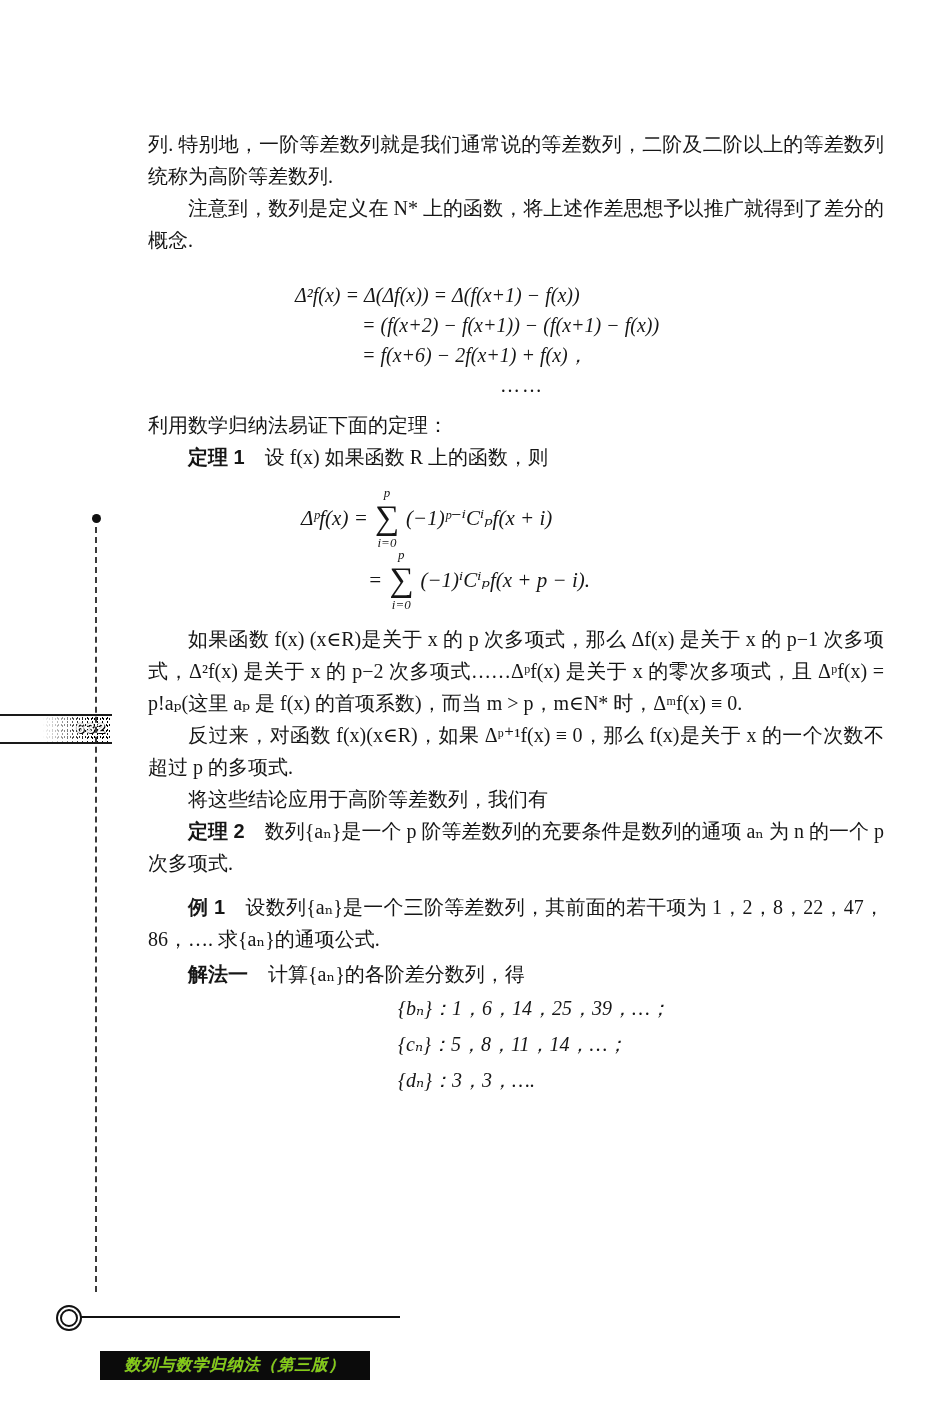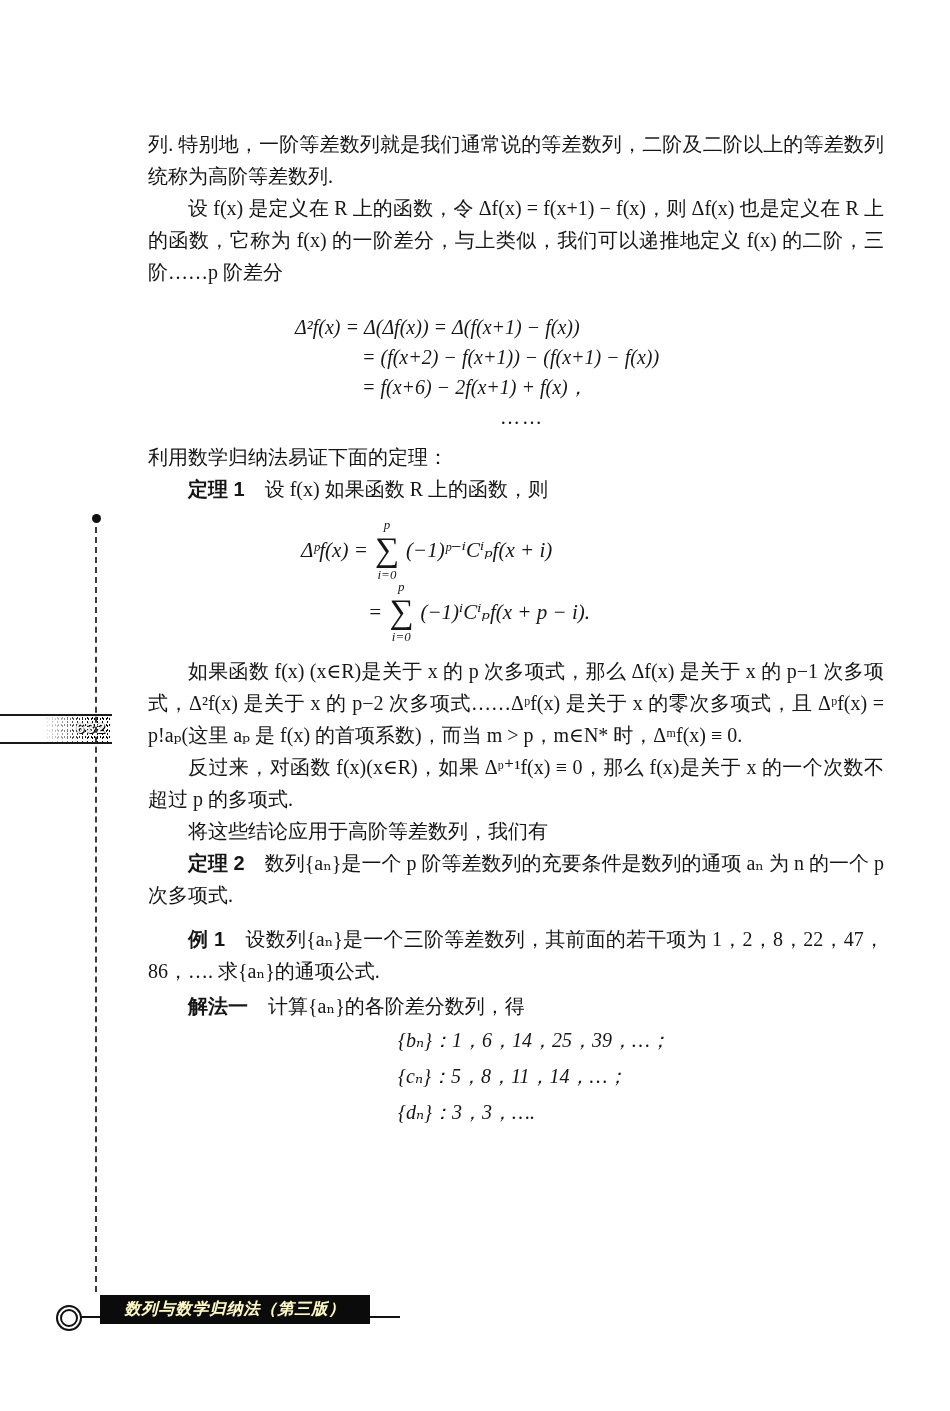--- a/index.html
+++ b/index.html
@@ -53,32 +53,32 @@
     letter-spacing:2px;text-shadow:0 0 1px #000,1px 1px 0 #000;padding-left:36px;
   }
   
   .footer-ring{
     position:absolute;left:56px;top:1305px;width:22px;height:22px;
     border:2px solid #111;border-radius:50%;background:#fff;
     box-shadow:inset 0 0 0 2px #fff,inset 0 0 0 4px #111;
   }
   .footer-line{position:absolute;left:80px;top:1316px;width:320px;height:2px;background:#111;}
   .footer-band{
-    position:absolute;left:100px;top:1295px;width:270px;height:29px;
-    background:#0b0b0b;color:#fef9c3;display:flex;align-items:center;justify-content:center;
+    position:absolute;left:100px;top:1351px;width:270px;height:29px;
+    background:#0b0b0b;color:#84cc16;display:flex;align-items:center;justify-content:center;
     font:italic bold 16px "Liberation Sans","DejaVu Sans",sans-serif;letter-spacing:1px;
     text-shadow:0 0 1px #555;
   }
 </style>
 </head>
 <body>
 
 <div class="text-col">
   <p class="para">列. 特别地，一阶等差数列就是我们通常说的等差数列，二阶及二阶以上的等差数列统称为高阶等差数列.</p>
-  <p class="para indent">设 f(x) 是定义在 R 上的函数，令 Δf(x) = f(x+1) − f(x)，则 Δf(x) 也是定义在 R 上的函数，它称为 f(x) 的一阶差分，与上类似，我们可以递推地定义 f(x) 的二阶，三阶……p 阶差分</p>
+  <p class="para indent">注意到，数列是定义在 N* 上的函数，将上述作差思想予以推广就得到了差分的概念.</p>
 
   <div class="derivation">
     <div class="d-line d1">Δ²f(x) = Δ(Δf(x)) = Δ(f(x+1) − f(x))</div>
     <div class="d-line d2">= (f(x+2) − f(x+1)) − (f(x+1) − f(x))</div>
     <div class="d-line d3">= f(x+6) − 2f(x+1) + f(x)，</div>
     <div class="d-line d4">……</div>
   </div>
 
   <p class="para">利用数学归纳法易证下面的定理：</p>
 

